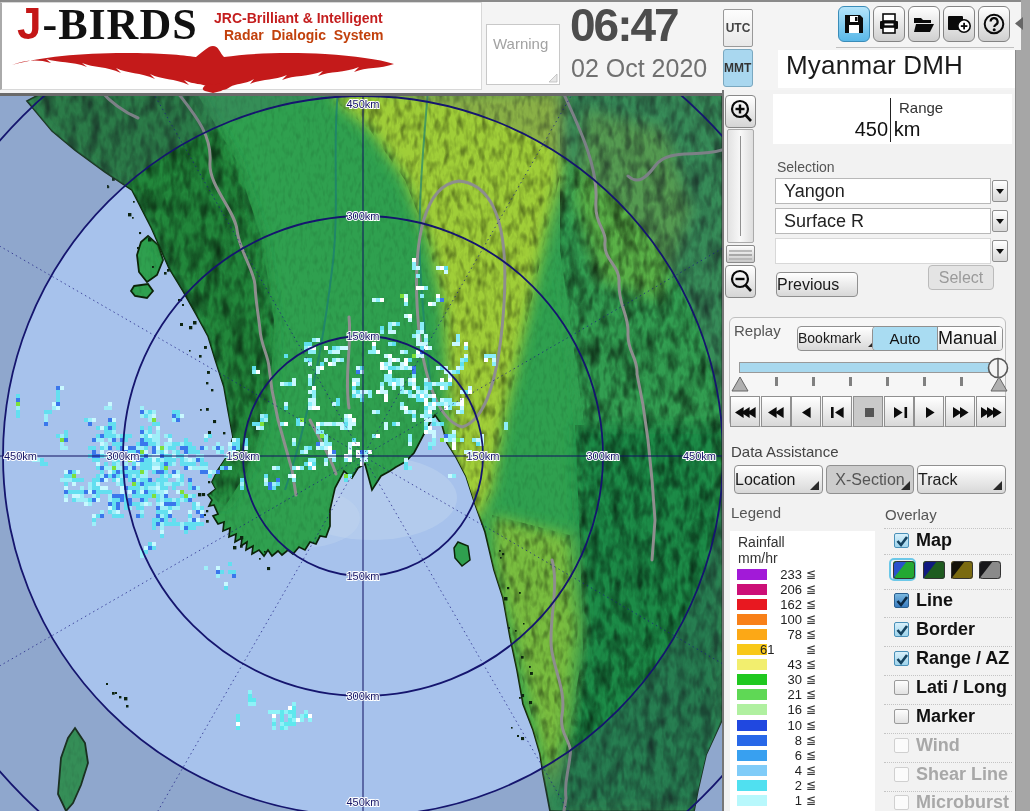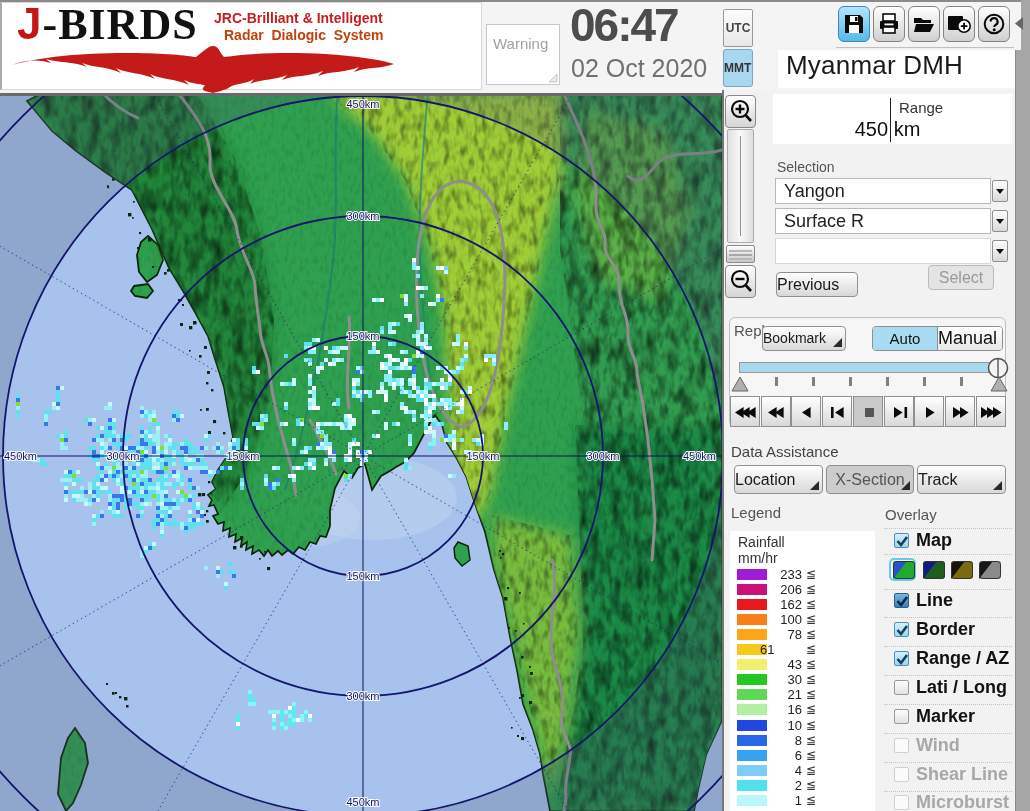--- a/index.html
+++ b/index.html
@@ -1384,21 +1384,21 @@
         <polygon points="3,8 11,8 7,13" fill="#111"></polygon>
       </svg></div>
 <div class="abs" style="left:775px;top:238px;width:216px;height:26px;background:#fff;border:1px solid #d8d8d8;"></div>
 <div class="btn" style="left:992px;top:240px;width:16px;height:22px;border-radius:2px;"><svg width="14" height="20">
         <polygon points="3,8 11,8 7,13" fill="#111"></polygon>
       </svg></div>
 <div class="btn" style="left:776px;top:272px;width:82px;height:25px;font-size:16px;line-height:23px;">Previous</div>
 <div class="abs" style="left:928px;top:265px;width:66px;height:25px;background:#e4e4e4;border:1px solid #bbb;border-radius:4px;font-size:16px;line-height:23px;text-align:center;color:#9a9a9a;">Select</div>
 <div class="abs" style="left:729px;top:317px;width:277px;height:110px;background:#f6f6f6;border:1px solid #c0c0c0;border-radius:6px;"></div>
 <div class="abs" style="left:734px;top:322px;font-size:15px;color:#555;">Replay</div>
-<div class="btn" style="left:762px;top:326px;width:84px;height:25px;font-size:14px;line-height:23px;">Bookmark<svg width="9" height="9" style="position:absolute;right:3px;bottom:3px">
+<div class="btn" style="left:797px;top:326px;width:84px;height:25px;font-size:14px;line-height:23px;">Bookmark<svg width="9" height="9" style="position:absolute;right:3px;bottom:3px">
         <polygon points="9,0 9,9 0,9" fill="#2a2a2a"></polygon>
       </svg></div>
 <div class="abs" style="left:872px;top:326px;width:131px;height:25px;border:1px solid #909090;border-radius:4px;overflow:hidden;display:flex;">
  <div style="width:65px;background:#a9dcf2;text-align:center;line-height:23px;font-size:15px;color:#111;border-right:1px solid #909090;">Auto</div>
  <div style="flex:1;background:linear-gradient(#fff,#e8e8e8);text-align:left;line-height:23px;font-size:18px;color:#111;">Manual</div>
 </div>
 <div class="abs" style="left:739px;top:362px;width:265px;height:11px;border:1px solid #999;background:#a8d8ee;"></div>
 <svg width="24" height="24" style="position:absolute;left:986px;top:356px">
       <circle cx="12" cy="12" r="9.5" fill="#f4f4f4" stroke="#555" stroke-width="1.6"></circle>
       <line x1="12" y1="3" x2="12" y2="21" stroke="#555" stroke-width="1.4"></line>

